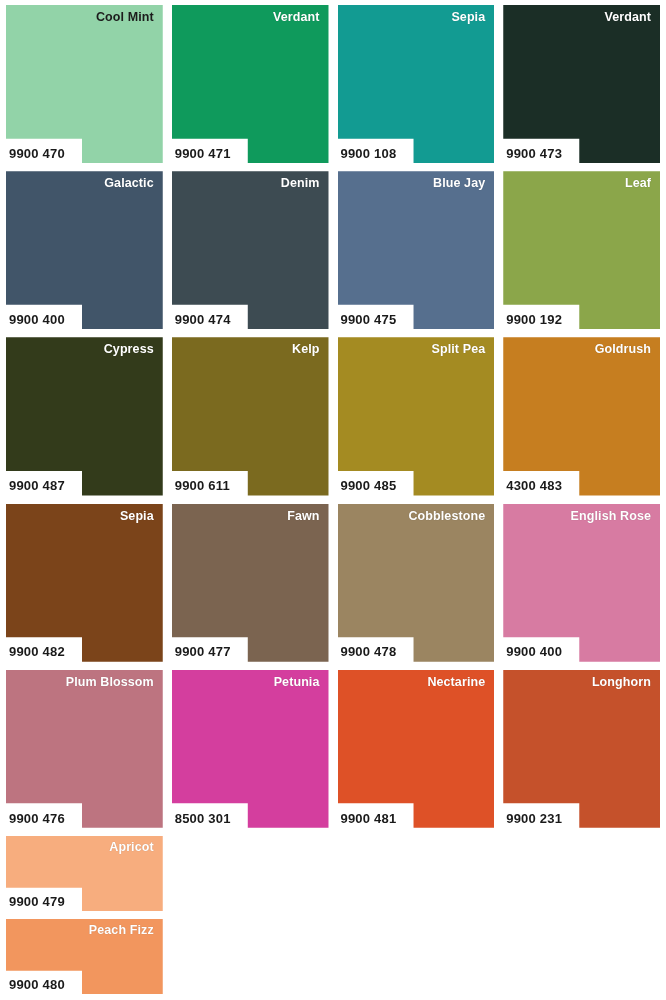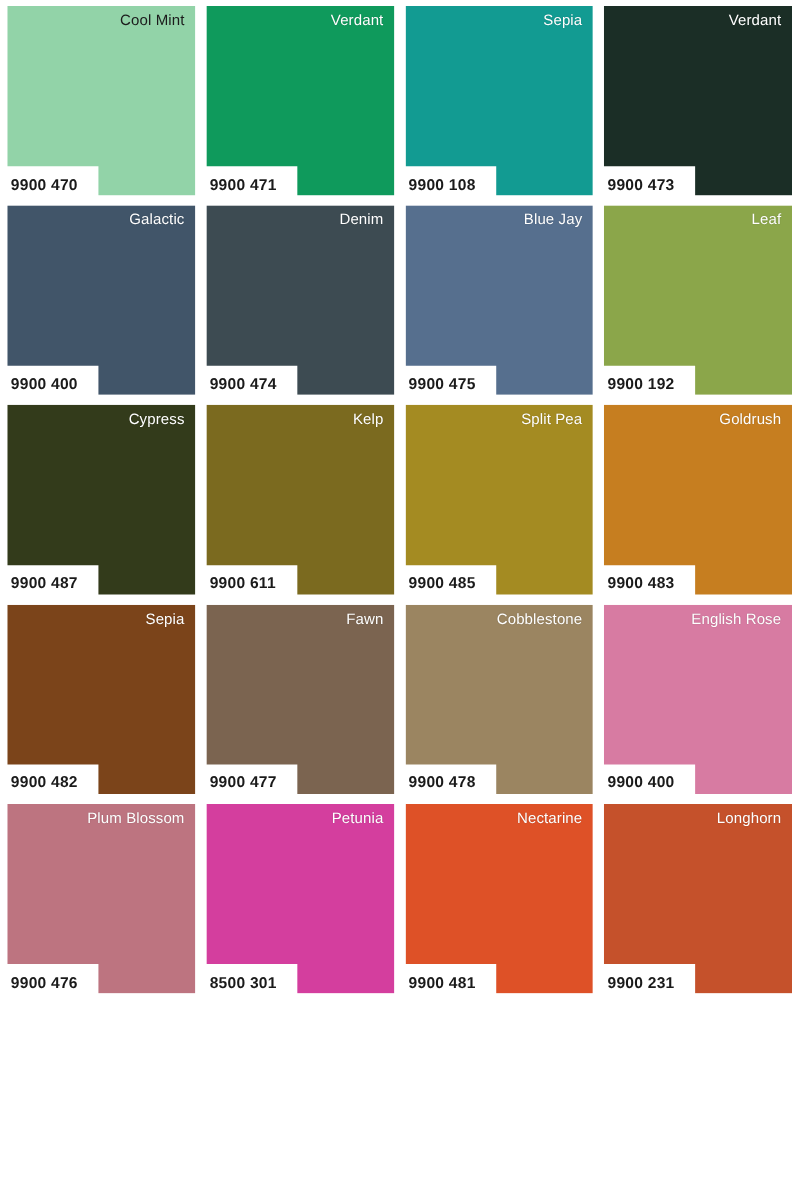--- a/index.html
+++ b/index.html
@@ -45,21 +45,21 @@
       48.5% 84.5%,
       0% 84.5%
     );
   }
 
   .swatch-name {
     position: absolute;
     top: 6px;
     right: 9px;
     font-size: 12.5px;
-    font-weight: 400;
+    font-weight: 700;
     line-height: 1.1;
     letter-spacing: 0.1px;
     white-space: nowrap;
     color: #ffffff;
     text-shadow: 0 0 1px rgba(0,0,0,0.25);
     text-align: center;
   }
 
   .swatch.light-label .swatch-name {
     color: #1c1c1c;
@@ -157,21 +157,21 @@
       <div class="swatch-code">9900 611</div>
     </div>
     <div class="swatch">
       <div class="swatch-fill" style="background: rgb(164, 139, 34);"></div>
       <div class="swatch-name">Split Pea</div>
       <div class="swatch-code">9900 485</div>
     </div>
     <div class="swatch">
       <div class="swatch-fill" style="background: rgb(198, 126, 32);"></div>
       <div class="swatch-name">Goldrush</div>
-      <div class="swatch-code">9900 483</div>
+      <div class="swatch-code">4300 483</div>
     </div>
     <div class="swatch">
       <div class="swatch-fill" style="background: rgb(123, 68, 26);"></div>
       <div class="swatch-name">Sepia</div>
       <div class="swatch-code">9900 482</div>
     </div>
     <div class="swatch">
       <div class="swatch-fill" style="background: rgb(123, 100, 80);"></div>
       <div class="swatch-name">Fawn</div>
       <div class="swatch-code">9900 477</div>
@@ -199,13 +199,25 @@
     <div class="swatch">
       <div class="swatch-fill" style="background: rgb(222, 81, 39);"></div>
       <div class="swatch-name">Nectarine</div>
       <div class="swatch-code">9900 481</div>
     </div>
     <div class="swatch">
       <div class="swatch-fill" style="background: rgb(197, 81, 43);"></div>
       <div class="swatch-name">Longhorn</div>
       <div class="swatch-code">9900 231</div>
     </div>
+    <div class="split-cell">
+      <div class="swatch">
+        <div class="swatch-fill" style="background: rgb(247, 173, 126);"></div>
+        <div class="swatch-name">Apricot</div>
+        <div class="swatch-code">9900 479</div>
+      </div>
+      <div class="swatch">
+        <div class="swatch-fill" style="background: rgb(242, 150, 94);"></div>
+        <div class="swatch-name">Peach Fizz</div>
+        <div class="swatch-code">9900 480</div>
+      </div>
+    </div>
   </div>
 
 </body></html>

